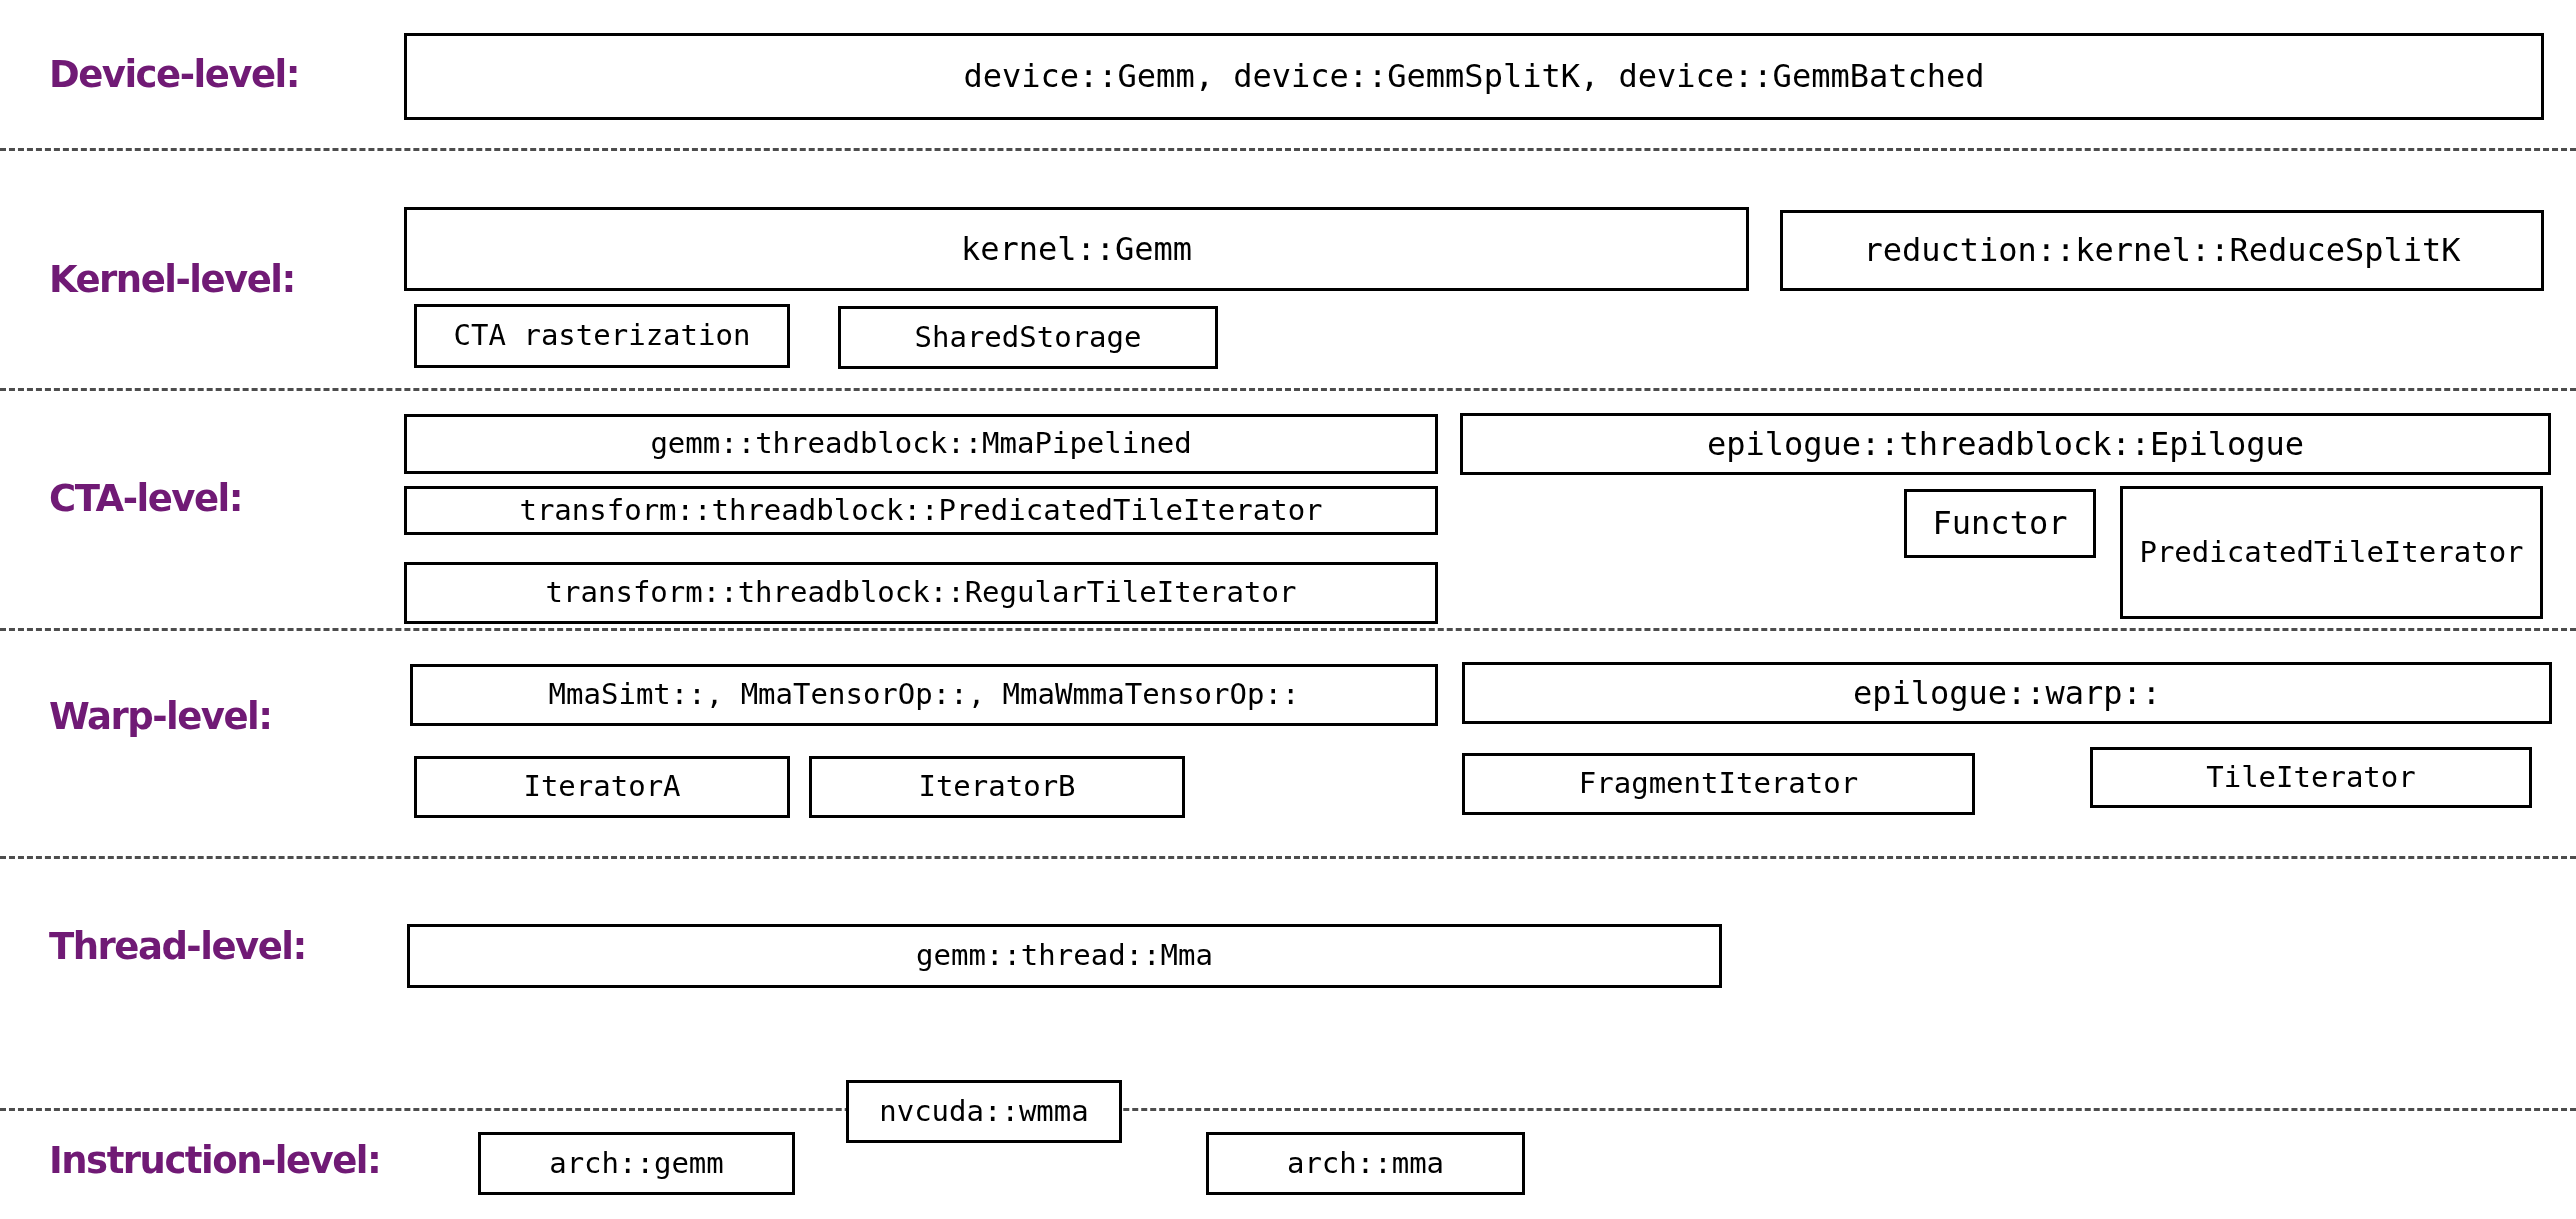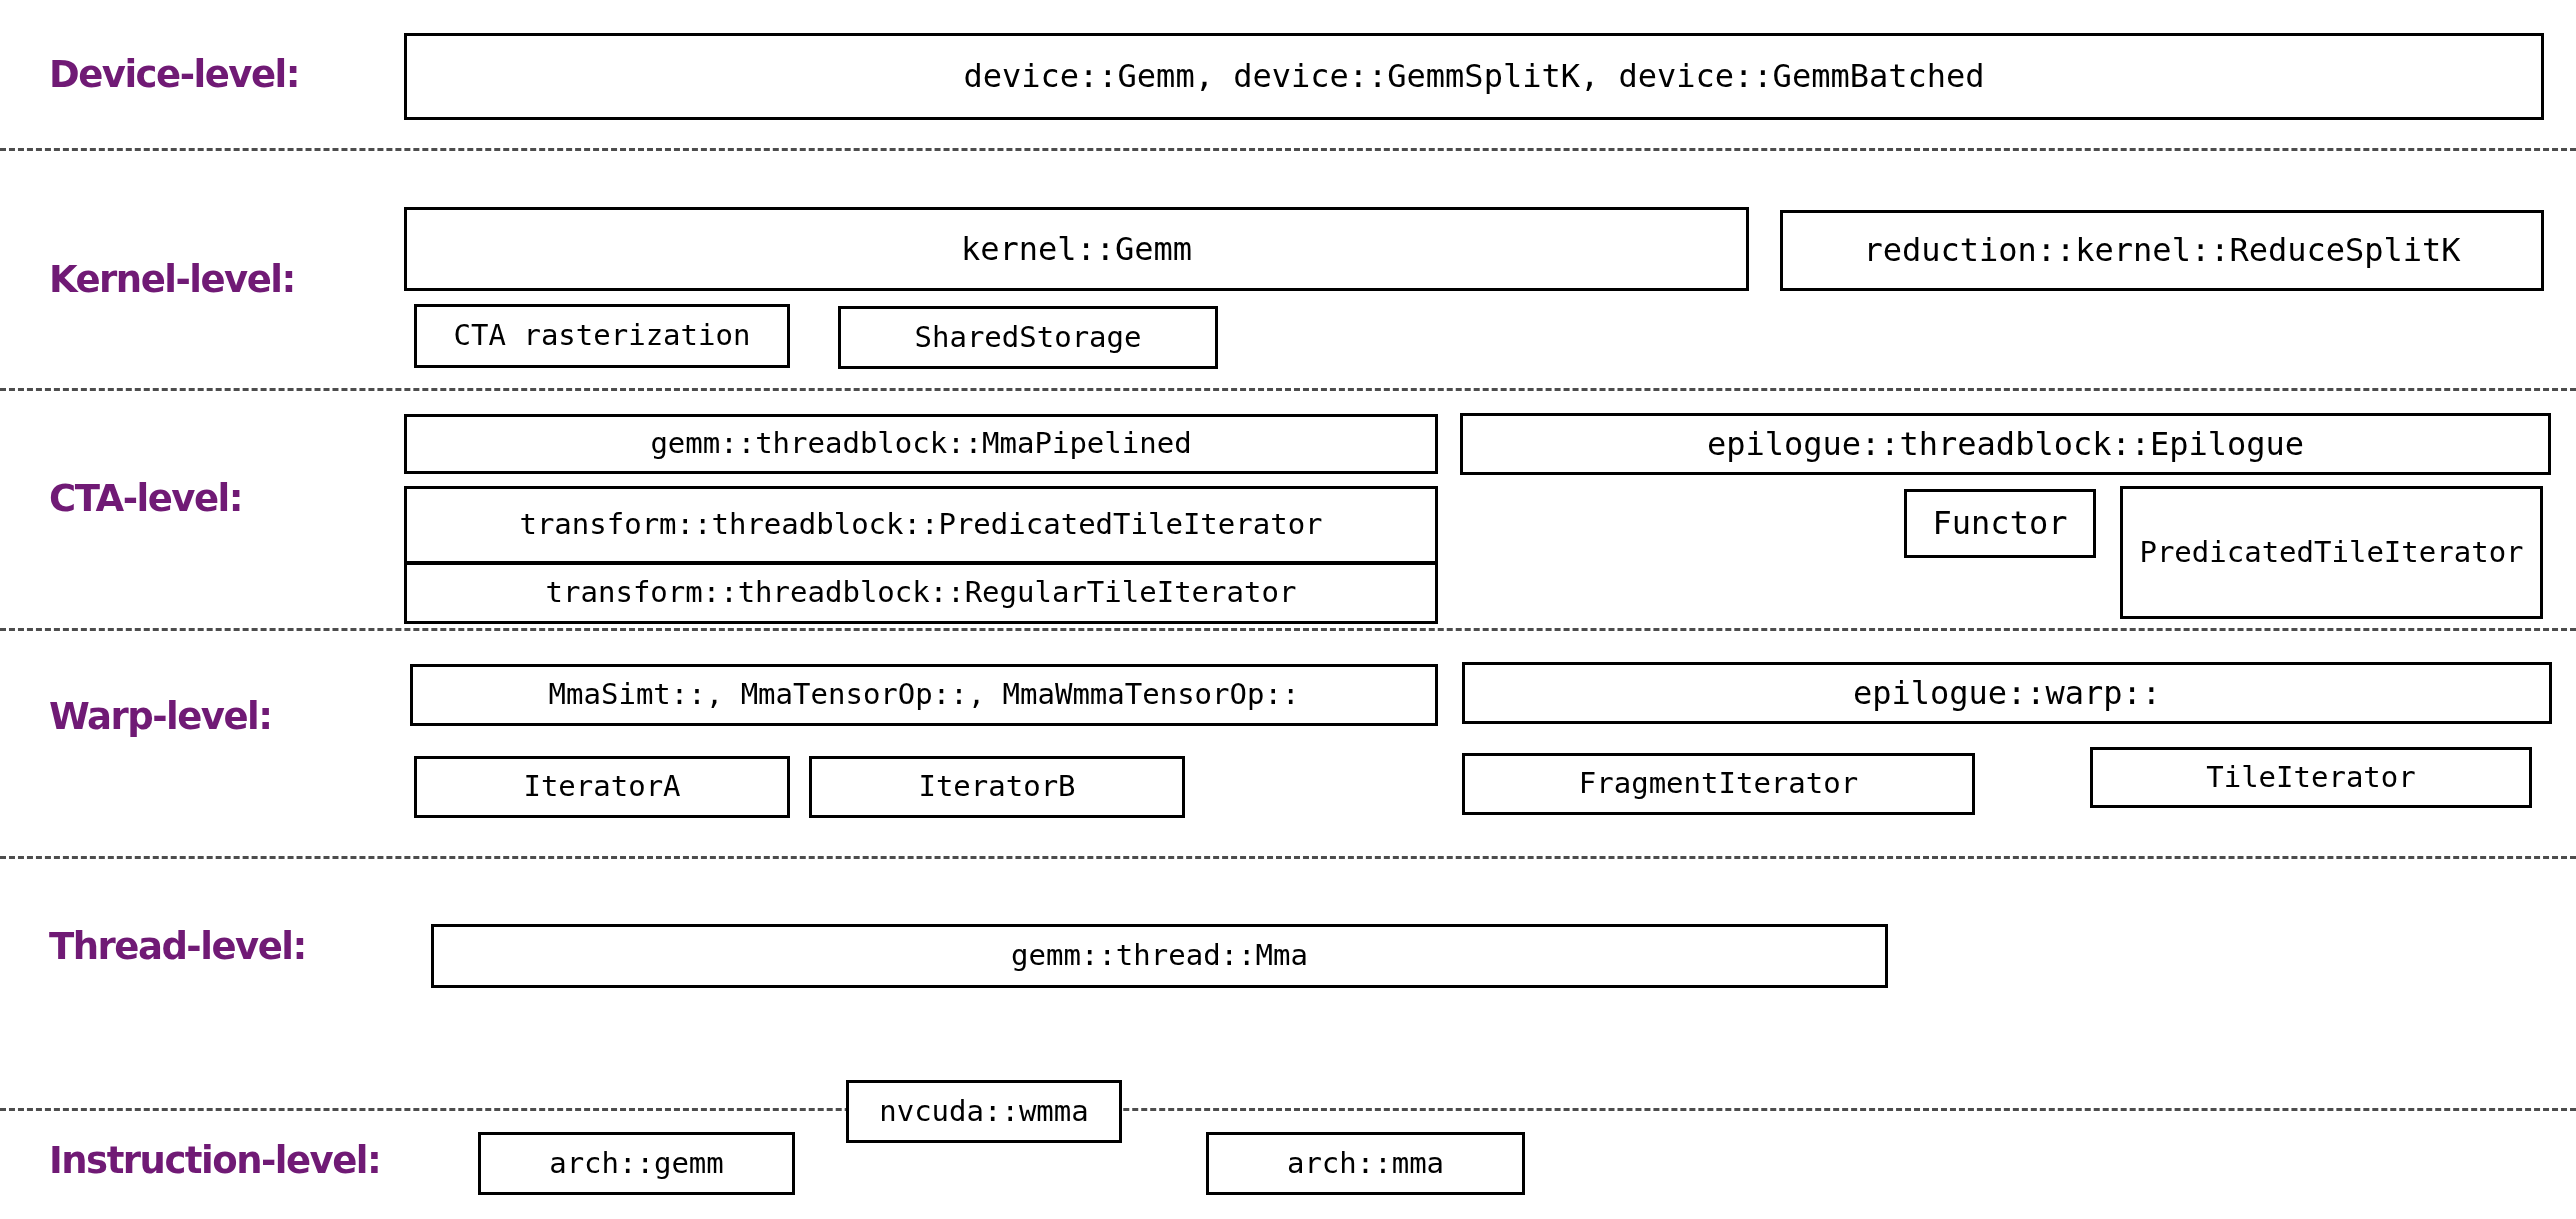--- a/index.html
+++ b/index.html
@@ -69,32 +69,32 @@
 
   <div class="box lg" style="left:404px; top:33px; width:2140px; height:87px">device::Gemm, device::GemmSplitK, device::GemmBatched</div>
 
   <div class="box lg" style="left:404px; top:207px; width:1345px; height:84px">kernel::Gemm</div>
   <div class="box lg" style="left:1780px; top:210px; width:764px; height:81px">reduction::kernel::ReduceSplitK</div>
   <div class="box" style="left:414px; top:304px; width:376px; height:64px">CTA rasterization</div>
   <div class="box" style="left:838px; top:306px; width:380px; height:63px">SharedStorage</div>
 
   <div class="box" style="left:404px; top:414px; width:1034px; height:60px">gemm::threadblock::MmaPipelined</div>
   <div class="box lg" style="left:1460px; top:413px; width:1091px; height:62px">epilogue::threadblock::Epilogue</div>
-  <div class="box" style="left:404px; top:486px; width:1034px; height:78px">transform::threadblock::PredicatedTileIterator</div>
+  <div class="box" style="left:404px; top:486px; width:1034px; height:49px">transform::threadblock::PredicatedTileIterator</div>
   <div class="box" style="left:2120px; top:486px; width:423px; height:133px">PredicatedTileIterator</div>
   <div class="box lg" style="left:1904px; top:489px; width:192px; height:69px">Functor</div>
   <div class="box" style="left:410px; top:664px; width:1028px; height:62px">MmaSimt::, MmaTensorOp::, MmaWmmaTensorOp::</div>
 
   <div class="box" style="left:404px; top:562px; width:1034px; height:62px">transform::threadblock::RegularTileIterator</div>
   <div class="box lg" style="left:1462px; top:662px; width:1090px; height:62px">epilogue::warp::</div>
   <div class="box" style="left:414px; top:756px; width:376px; height:62px">IteratorA</div>
   <div class="box" style="left:809px; top:756px; width:376px; height:62px">IteratorB</div>
   <div class="box" style="left:1462px; top:753px; width:513px; height:62px">FragmentIterator</div>
   <div class="box" style="left:2090px; top:747px; width:442px; height:61px">TileIterator</div>
 
-  <div class="box" style="left:431px; top:924px; width:1457px; height:64px">gemm::thread::Mma</div>
+  <div class="box" style="left:407px; top:924px; width:1315px; height:64px">gemm::thread::Mma</div>
 
   <div class="box" style="left:478px; top:1132px; width:317px; height:63px">arch::gemm</div>
   <div class="box" style="left:846px; top:1080px; width:276px; height:63px">nvcuda::wmma</div>
   <div class="box" style="left:1206px; top:1132px; width:319px; height:63px">arch::mma</div>
 
 </div>
 
 
 </body></html>

